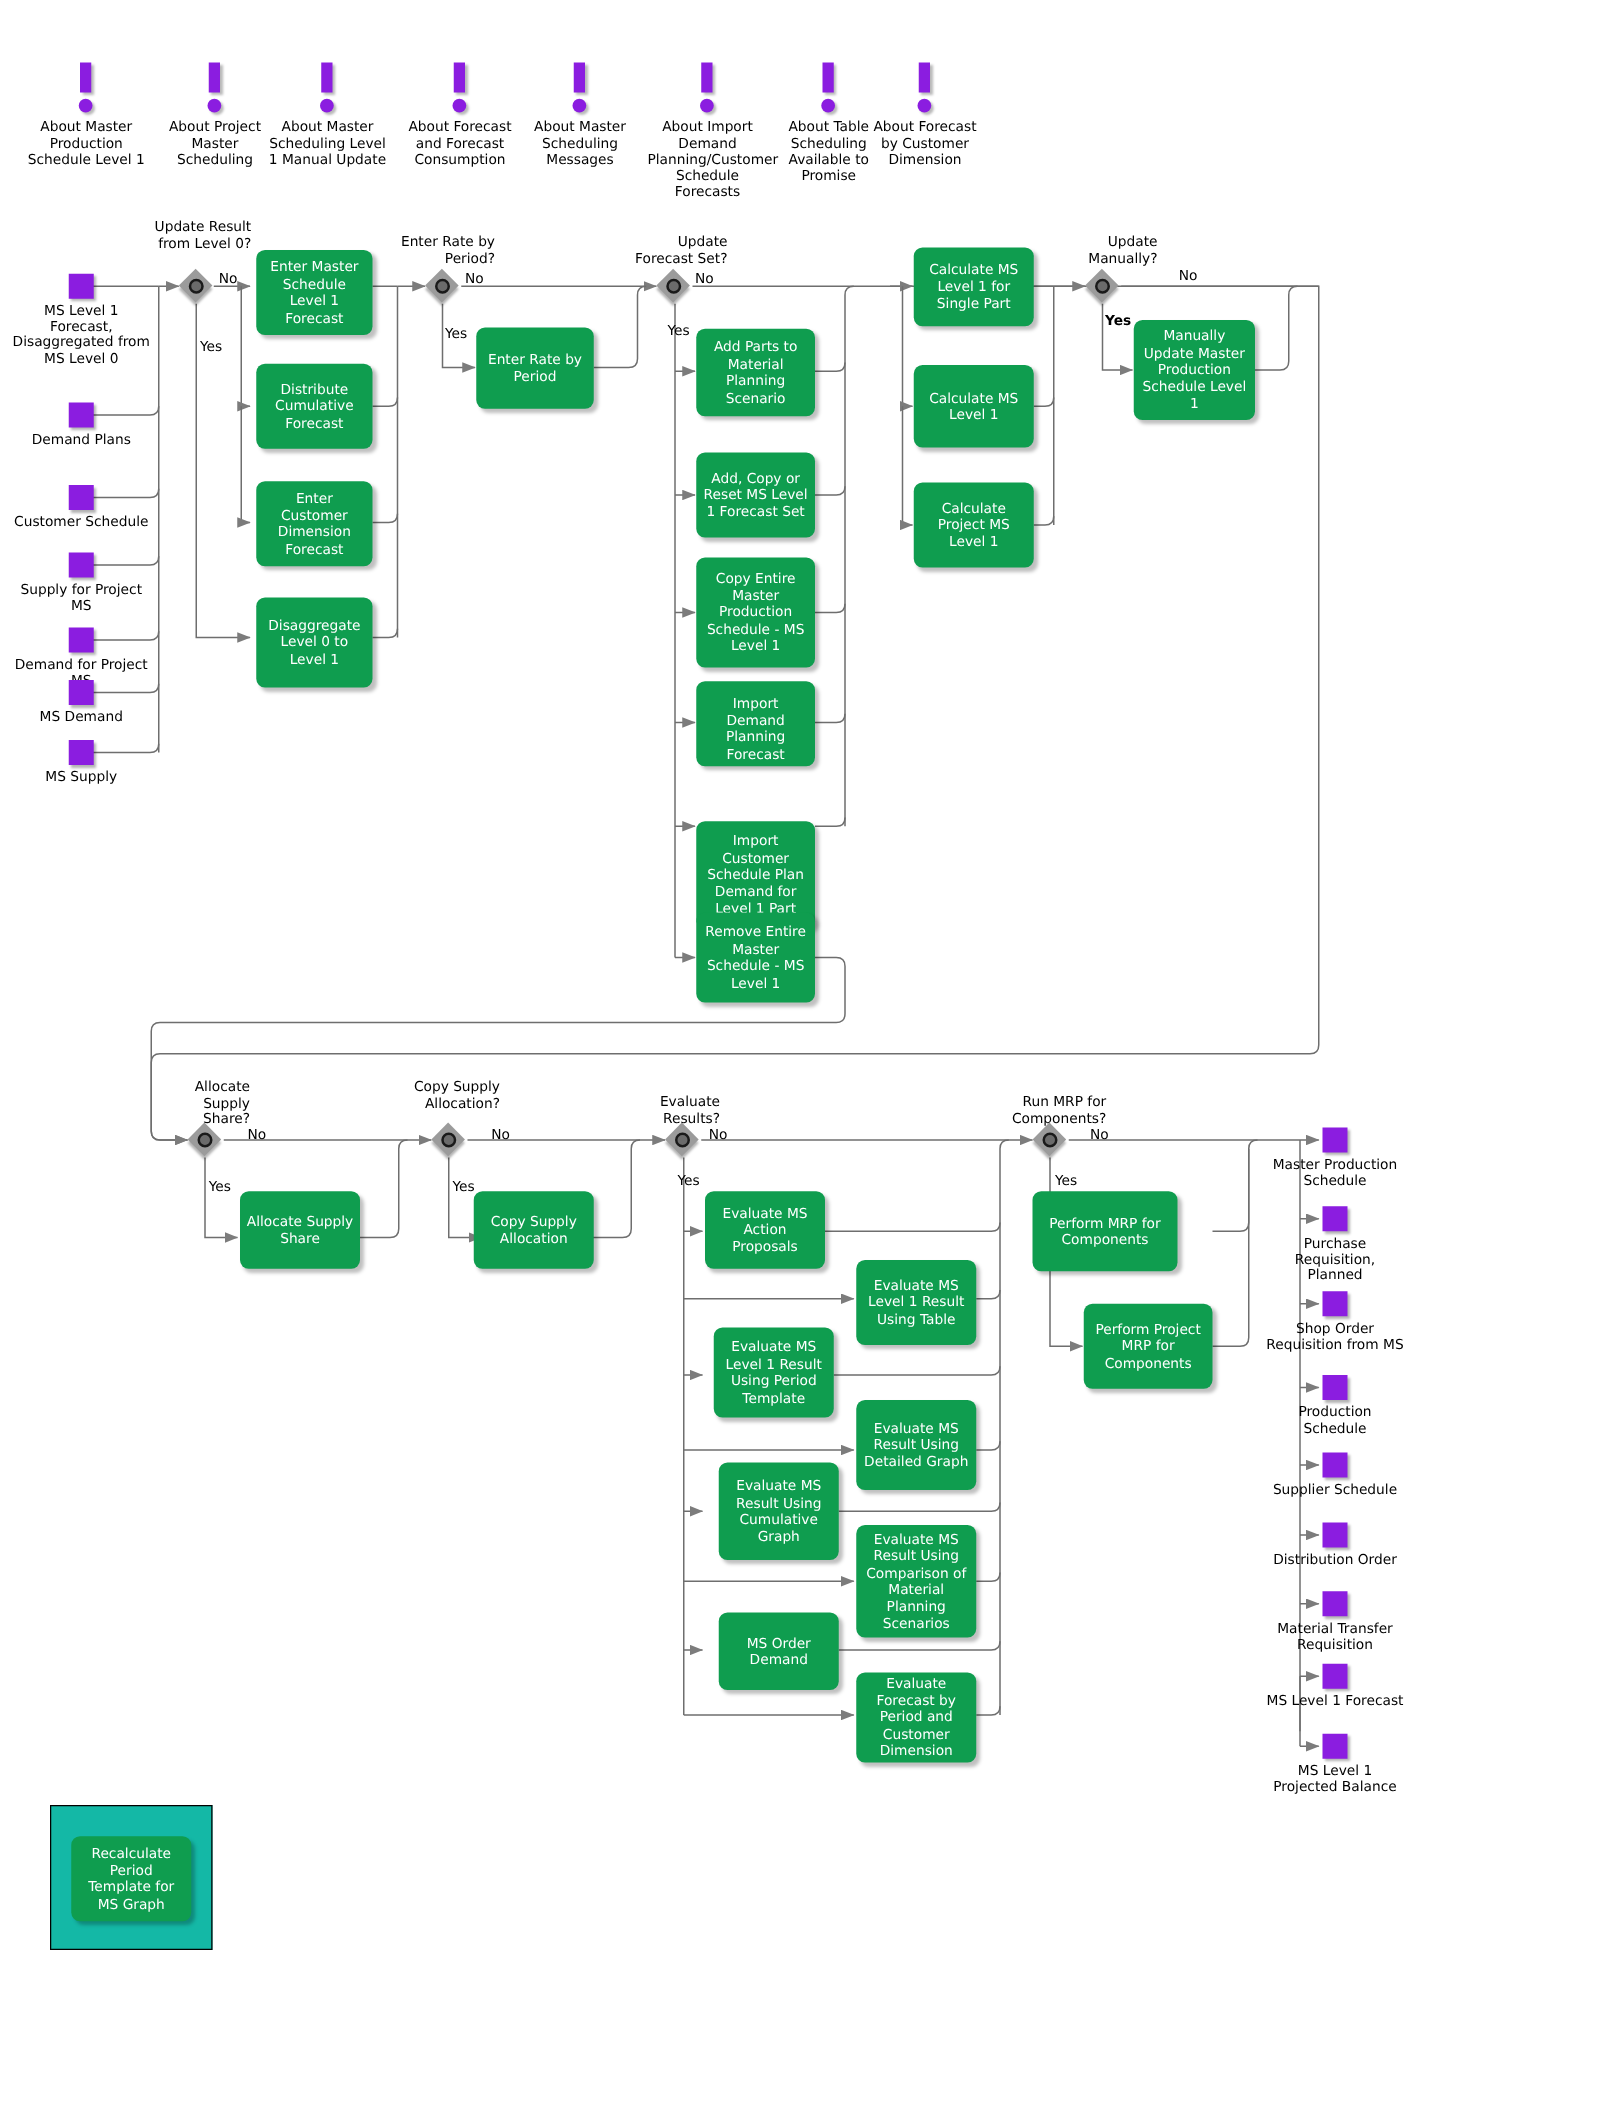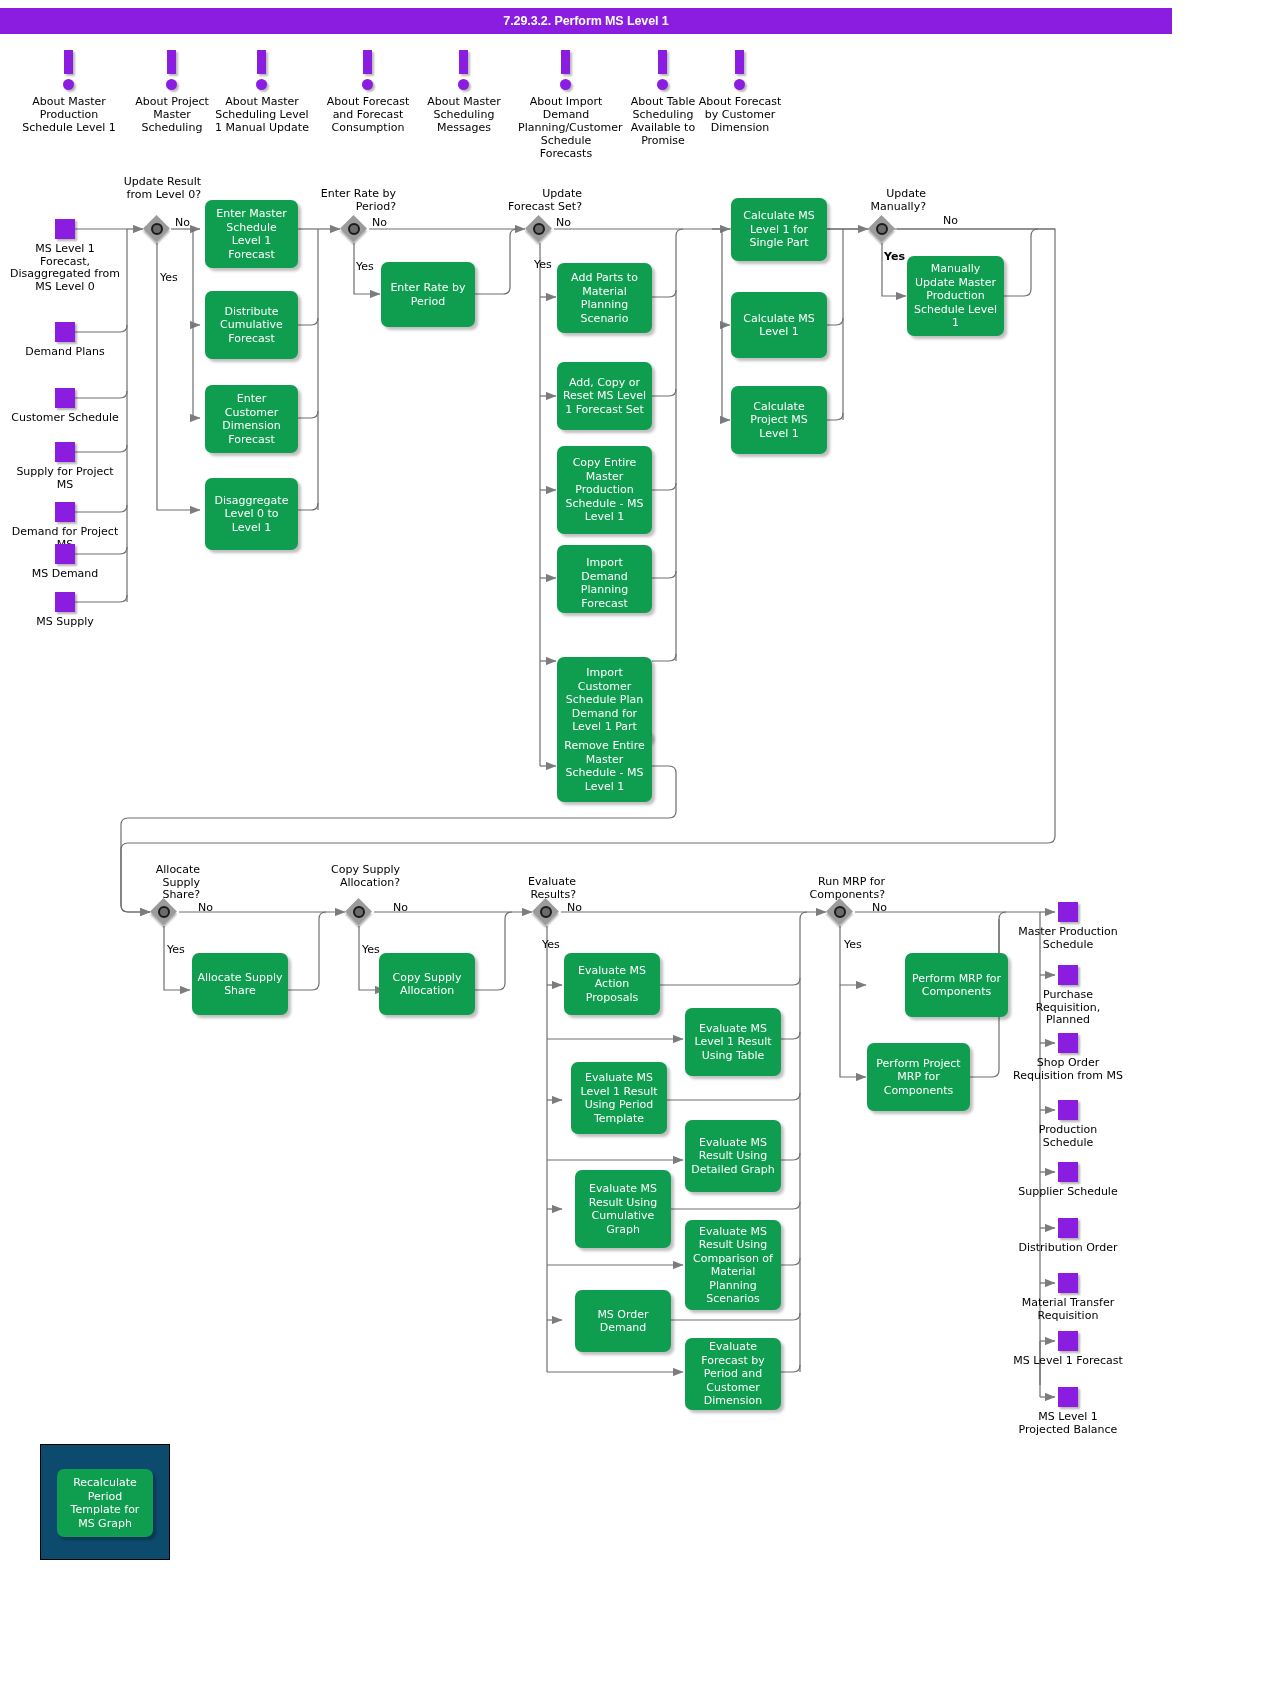--- a/index.html
+++ b/index.html
@@ -150,31 +150,28 @@
     pointer-events: none;
   }
   svg.wires path, svg.wires line { stroke: #6e6e6e; stroke-width: 1.2; fill: none; }
 
   
   #legend-box {
     position: absolute;
     left: 40px; top: 1444px;
     width: 130px; height: 116px;
     border: 1.5px solid #000000;
-    background: #0c4a6e;
+    background: #14b8a6;
   }
 </style>
 </head>
 <body>
 
 <div id="canvas">
 
-  <div id="title-bar">
-    <div class="title-text">7.29.3.2. Perform MS Level 1</div>
-  </div>
 
   <div class="info-item" style="left:21px; top:50px;">
     <div class="info-bang">
         <div class="bar"></div>
         <div class="dot"></div>
       </div>
     <div class="info-label">About Master Production Schedule Level 1</div>
   </div>
   <div class="info-item" style="left:124px; top:50px;">
     <div class="info-bang">
@@ -517,21 +514,21 @@
   <div class="proc" style="left:685px; top:1220px; width:96px; height:90px;">
       <span>Evaluate MS Result Using Comparison of Material Planning Scenarios</span>
     </div>
   <div class="proc" style="left:575px; top:1290px; width:96px; height:62px;">
       <span>MS Order Demand</span>
     </div>
   <div class="proc" style="left:685px; top:1338px; width:96px; height:72px;">
       <span>Evaluate Forecast by Period and Customer Dimension</span>
     </div>
 
-  <div class="proc" style="left:905px; top:953px; width:103px; height:64px;">
+  <div class="proc" style="left:826px; top:953px; width:116px; height:64px;">
       <span>Perform MRP for Components</span>
     </div>
   <div class="proc" style="left:867px; top:1043px; width:103px; height:68px;">
       <span>Perform Project MRP for Components</span>
     </div>
 
   <div class="data-node wrap" style="left:1013px; top:902px; width:110px;">
     <div class="sq"></div>
     <div class="lbl">Master Production Schedule</div>
   </div>

